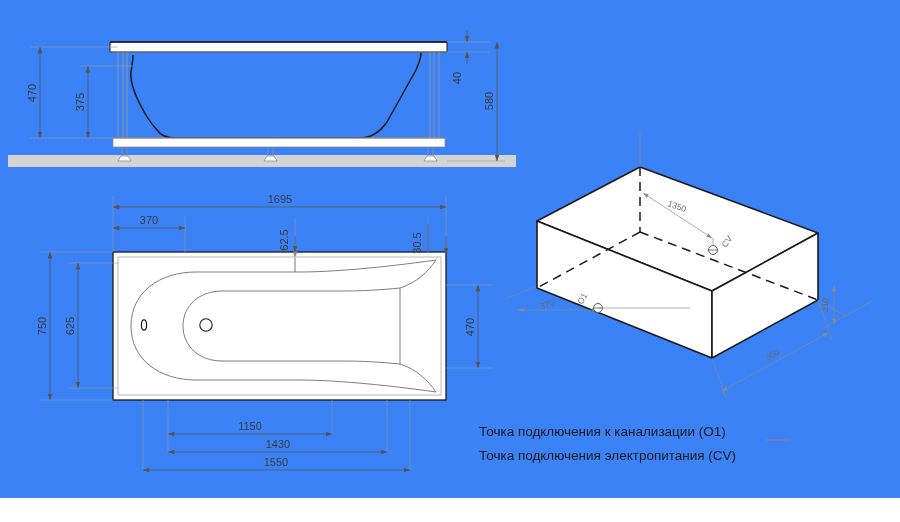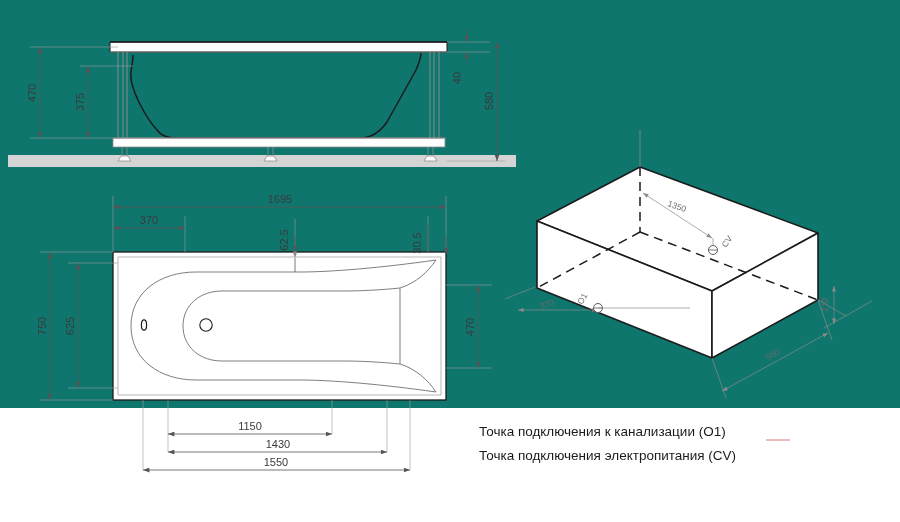--- a/index.html
+++ b/index.html
@@ -1,17 +1,17 @@
 <!DOCTYPE html>
 <html><head>
 <meta charset="utf-8">
 <style>
   html,body{margin:0;padding:0;background:#ffffff;}
   body{width:900px;height:522px;font-family:"Liberation Sans",sans-serif;overflow:hidden;}
-  #sheet{position:relative;width:900px;height:408px;background:#0f766e;}
+  #sheet{position:relative;width:900px;height:498px;background:#3b82f6;}
   svg{display:block;}
   .dimtxt{font-family:"Liberation Sans",sans-serif;font-size:11px;fill:#3a3a3a;}
   .dimtxt-sm{font-family:"Liberation Sans",sans-serif;font-size:8.5px;fill:#6a6a6a;}
   .legendtxt{font-family:"Liberation Sans",sans-serif;font-size:13.5px;fill:#1b1b1b;}
 </style>
 </head>
 <body>
 
 <div id="sheet">
 

